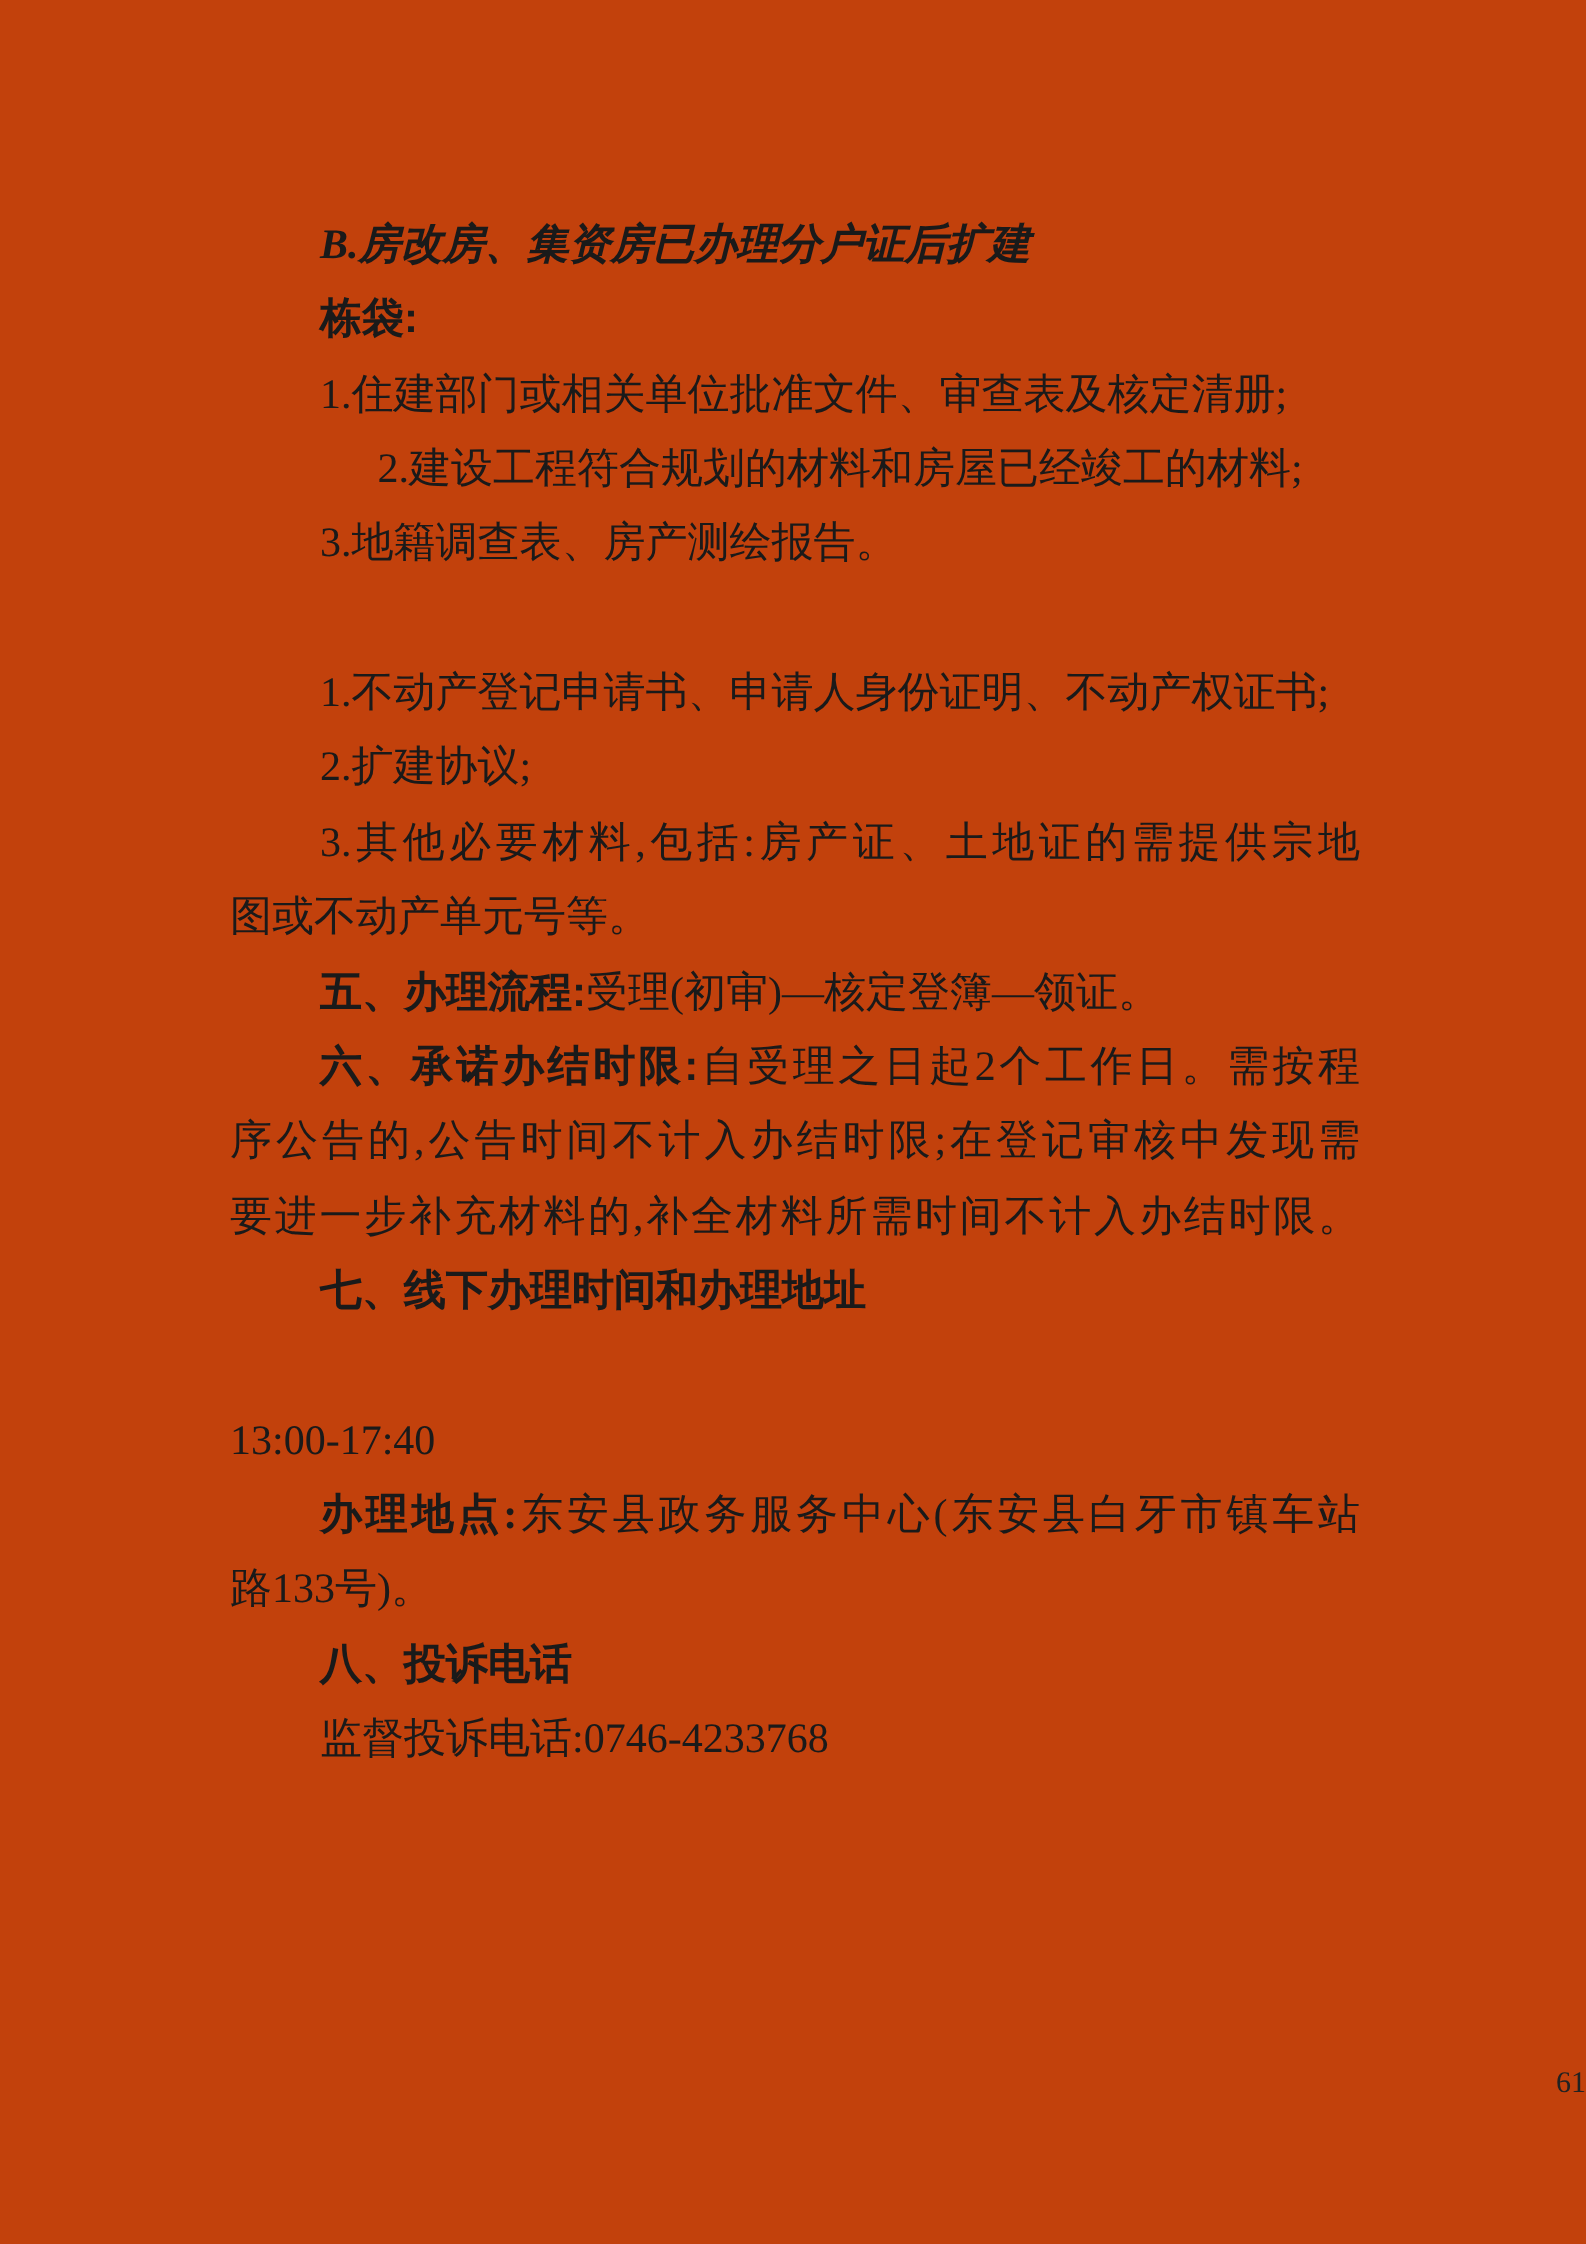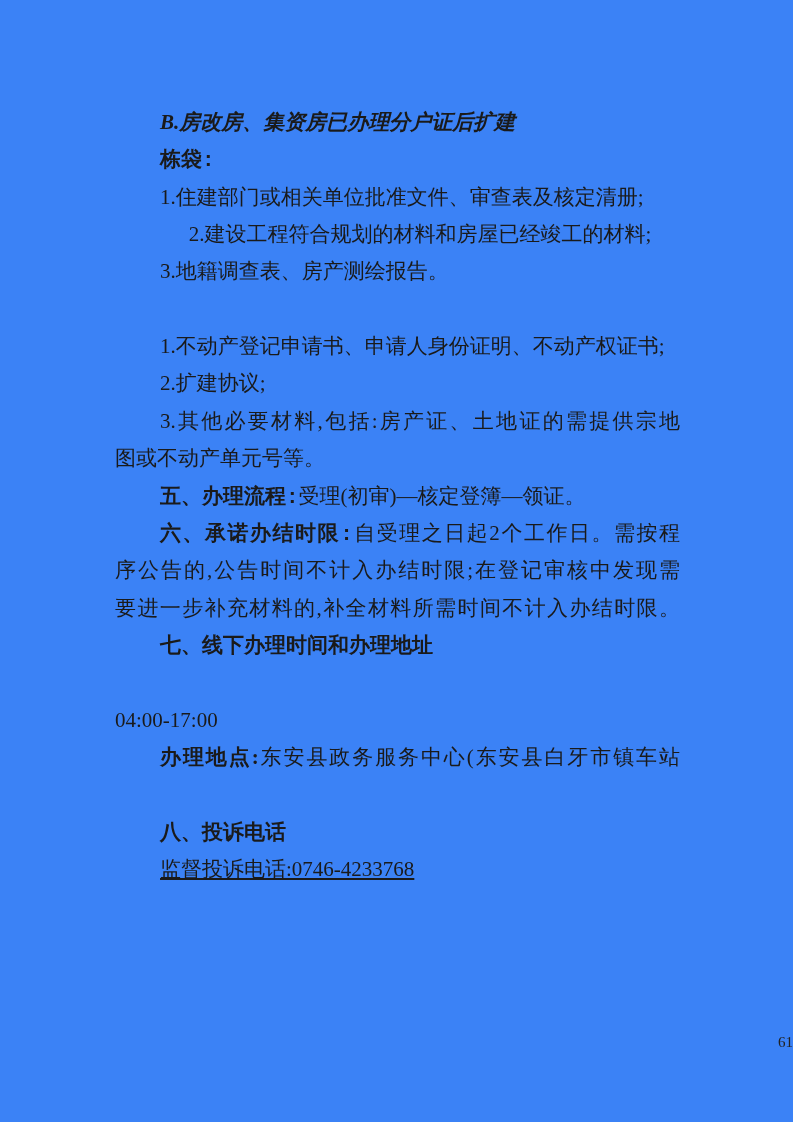--- a/index.html
+++ b/index.html
@@ -4,21 +4,21 @@
 <style>
   html, body {
     margin: 0;
     padding: 0;
     background: #ffffff;
   }
   .page {
     position: relative;
     width: 793px;
     height: 1122px;
-    background: #3b82f6;
+    background: #c2410c;
     font-family: "Liberation Serif", serif;
     color: #1a1a1a;
     overflow: hidden;
   }
   .text-block {
     position: absolute;
     left: 0; top: 0; right: 0; bottom: 0;
   }
   .line {
     position: absolute;
@@ -33,21 +33,21 @@
   .line.stretch {
     white-space: normal;
     text-align: justify;
     text-align-last: justify;
   }
   .seg { font-weight: 400; font-style: normal; }
   .seg.bold { font-weight: 700; }
   .seg.bold-italic { font-weight: 700; font-style: italic; }
   .seg.bold-sans {
     font-weight: 700;
-    font-family: Liberation Mono, monospace;
+    font-family: Liberation Sans, sans-serif;
   }
   .footer {
     position: absolute;
     top: 1032px;
     left: 0;
     width: 793px;
     text-align: right;
     font-size: 15px;
     line-height: 20px;
     color: #222222;
@@ -65,19 +65,20 @@
       <div class="line indent" style="top: 253.4px;"><span class="seg regular">3.地籍调查表、房产测绘报告。</span></div>
       <div class="line indent" style="top: 328.1px;"><span class="seg regular">1.不动产登记申请书、申请人身份证明、不动产权证书;</span></div>
       <div class="line indent" style="top: 365.45px;"><span class="seg regular">2.扩建协议;</span></div>
       <div class="line indent stretch" style="top: 402.8px;"><span class="seg regular">3.其他必要材料,包括:房产证、土地证的需提供宗地</span></div>
       <div class="line" style="top: 440.15px;"><span class="seg regular">图或不动产单元号等。</span></div>
       <div class="line indent" style="top: 477.5px;"><span class="seg bold-sans">五、办理流程:</span><span class="seg regular">受理(初审)—核定登簿—领证。</span></div>
       <div class="line indent stretch" style="top: 514.85px;"><span class="seg bold-sans">六、承诺办结时限:</span><span class="seg regular">自受理之日起2个工作日。需按程</span></div>
       <div class="line stretch" style="top: 552.2px;"><span class="seg regular">序公告的,公告时间不计入办结时限;在登记审核中发现需</span></div>
       <div class="line stretch" style="top: 589.55px;"><span class="seg regular">要进一步补充材料的,补全材料所需时间不计入办结时限。</span></div>
       <div class="line indent" style="top: 626.9px;"><span class="seg bold-sans">七、线下办理时间和办理地址</span></div>
-      <div class="line" style="top: 701.6px;"><span class="seg regular">04:00-17:00</span></div>
+      <div class="line" style="top: 701.6px;"><span class="seg regular">13:00-17:40</span></div>
       <div class="line indent stretch" style="top: 738.95px;"><span class="seg bold">办理地点:</span><span class="seg regular">东安县政务服务中心(东安县白牙市镇车站</span></div>
+      <div class="line" style="top: 776.3px;"><span class="seg regular">路133号)。</span></div>
       <div class="line indent" style="top: 813.65px;"><span class="seg bold-sans">八、投诉电话</span></div>
-      <div class="line indent" style="top: 851px; text-decoration: underline;"><span class="seg regular">监督投诉电话:0746-4233768</span></div>
+      <div class="line indent" style="top: 851px;"><span class="seg regular">监督投诉电话:0746-4233768</span></div>
     </div>
   <div class="footer">61</div>
 </div>
 
 </body></html>

